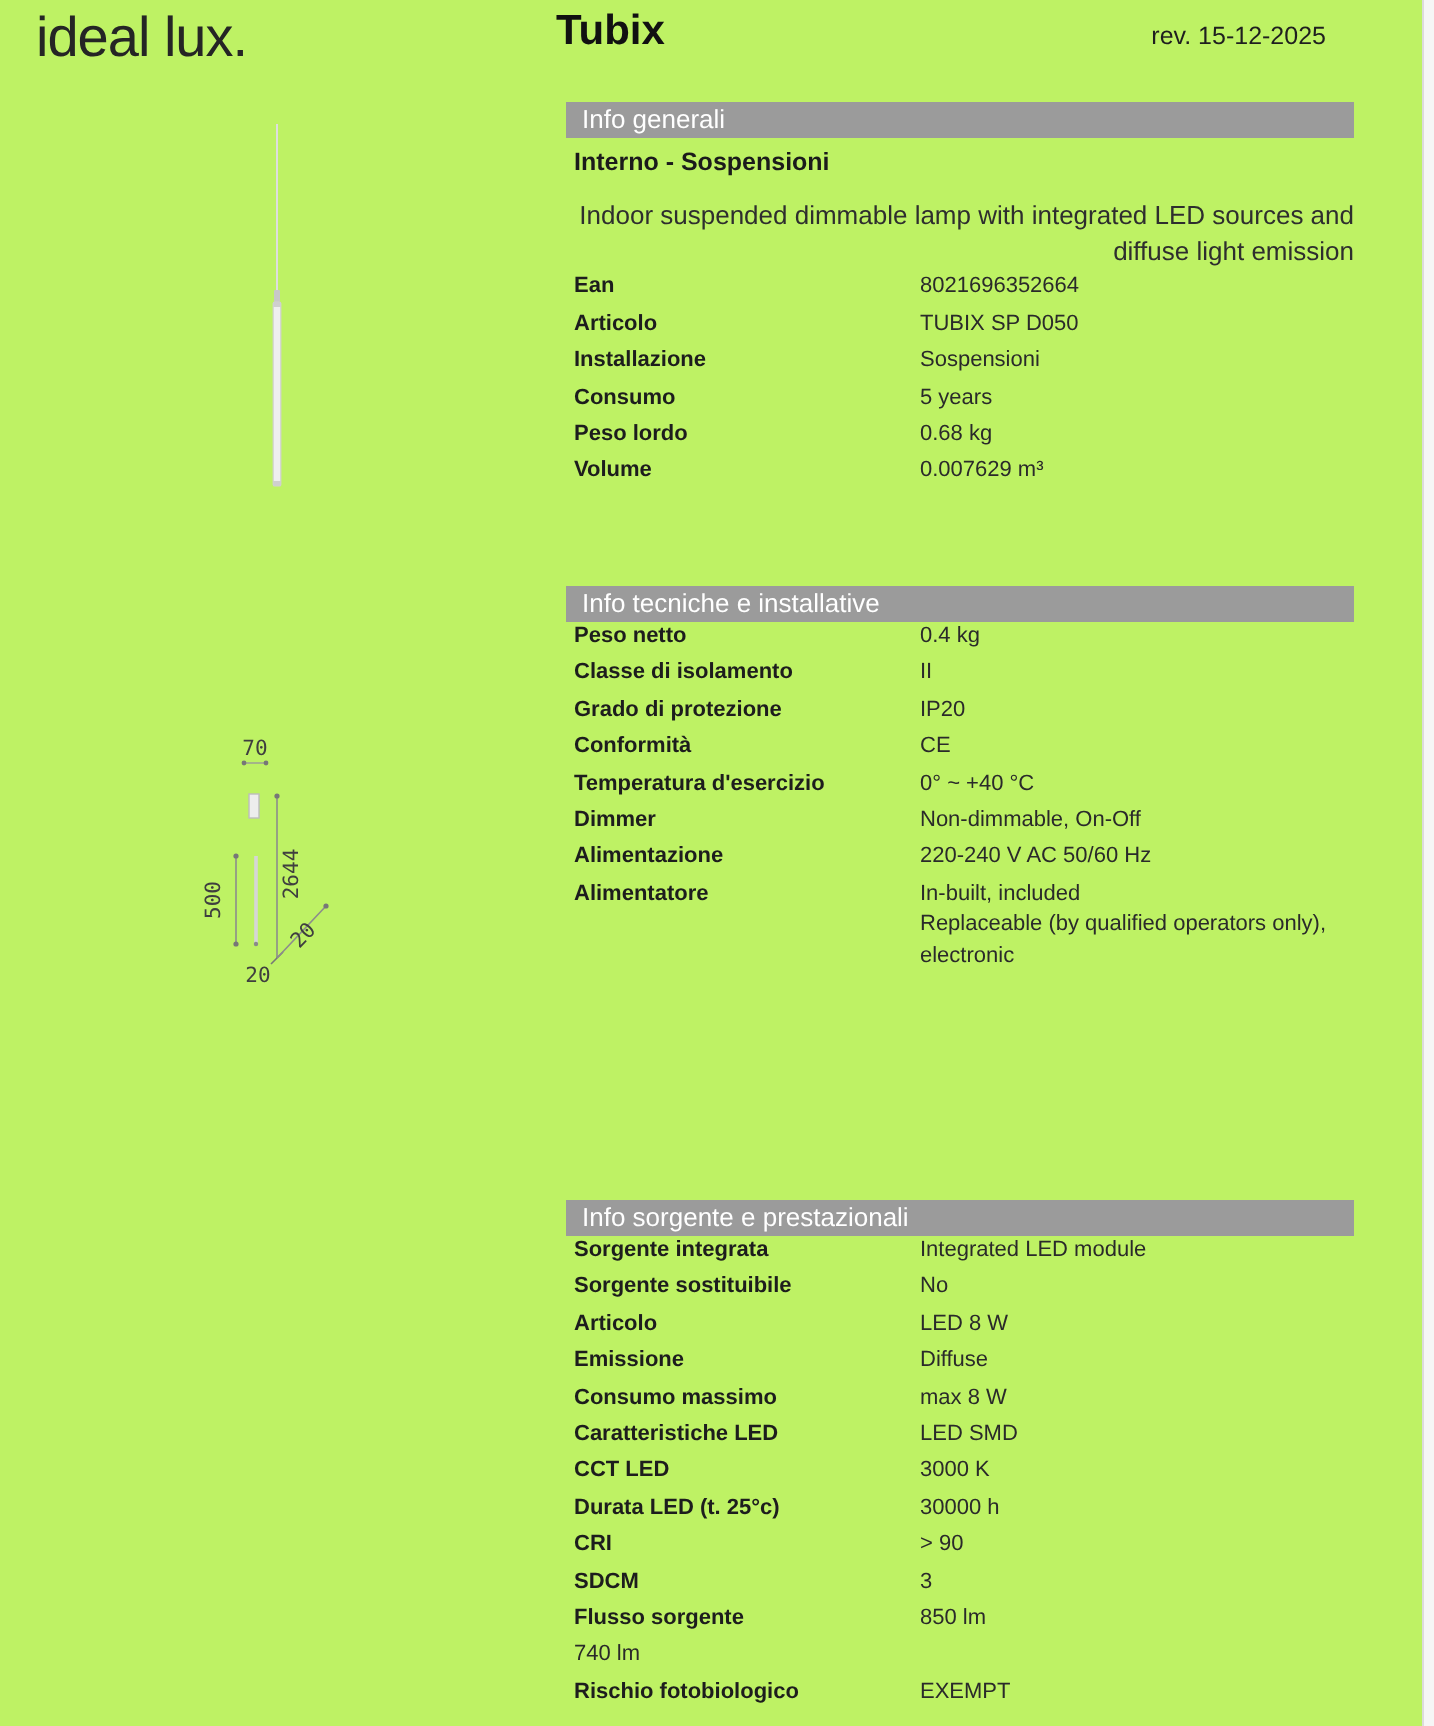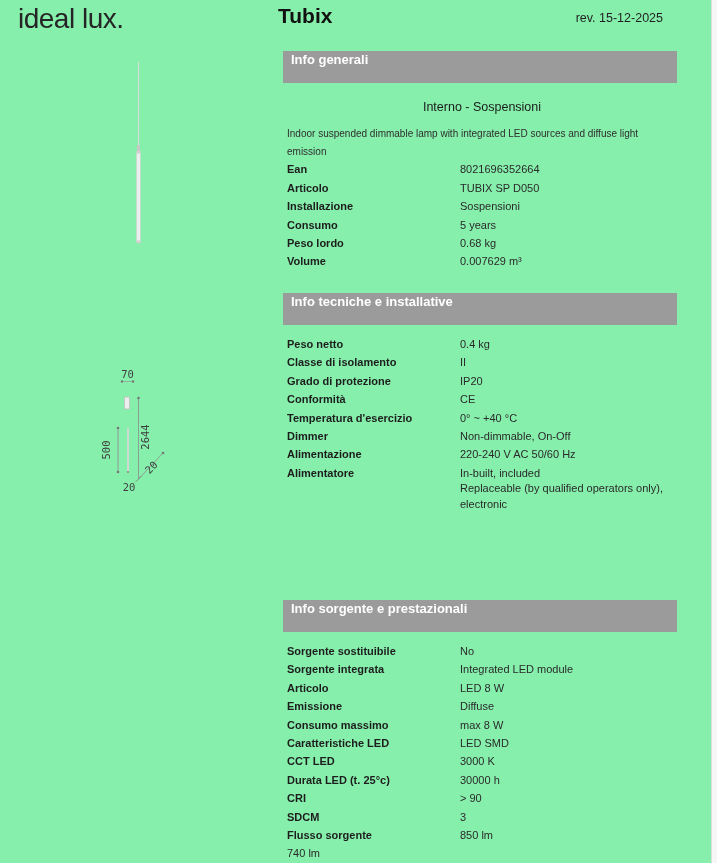--- a/index.html
+++ b/index.html
@@ -1,20 +1,20 @@
 <!DOCTYPE html>
 <html><head>
 <meta charset="utf-8">
 <style>
   * { margin:0; padding:0; box-sizing:border-box; }
   html,body { background:#ffffff; }
   .page {
     position:relative;
     width:717px; height:863px;
-    background:#86efac;
+    background:#bef264;
     font-family:"Liberation Sans", sans-serif;
     color:#222222;
     overflow:hidden;
   }
   
   .edge-line { position:absolute; left:711px; top:0; width:1px; height:863px; background:#dcdcdc; }
   .edge-outside { position:absolute; left:712px; top:0; width:5px; height:863px; background:#f6f6f6; }
 
   
   .logo {
@@ -29,35 +29,36 @@
     position:absolute; right:54px; top:11px;
     font-size:12.5px; color:#1f1f1f;
   }
 
   
   .section { position:absolute; left:283px; width:394px; }
   .sec-1 { top:51px; }
   .sec-2 { top:293px; }
   .sec-3 { top:600px; }
   .bar {
-    height:32px; line-height:18px;
+    height:18px; line-height:18px;
     background:#9b9b9b; color:#ffffff;
-    font-size:13px; font-weight:700;
+    font-size:13px; font-weight:400;
     padding-left:8px;
   }
   .subtitle {
-    margin-top:16px; padding-left:4px;
-    font-size:12.5px; font-weight:400; line-height:16px; color:#1b1b1b;text-align:center;
+    margin-top:4px; padding-left:4px;
+    font-size:12.5px; font-weight:700; line-height:16px; color:#1b1b1b;
   }
   .description {
     margin-top:10px; padding-left:4px;
-    font-size:10px; line-height:18.2px; color:#2e2e2e;
+    font-size:13px; line-height:18.2px; color:#2e2e2e;
     width:394px;
-  }
-  .rows { margin-top:12px; }
+    text-align:right;
+  }
+  .rows { }
   .sec-1 .rows { margin-top:1px; }
   .row {
     display:flex; align-items:flex-start;
     padding-left:4px; margin-bottom:3px;
     font-size:11px; line-height:15.4px;
   }
   .row .lbl { flex:0 0 173px; font-weight:700; color:#1d1d1d; }
   .row .val { flex:1; color:#2a2a2a; white-space:pre-line; }
 
   
@@ -182,26 +183,26 @@
 Replaceable (by qualified operators only),
 electronic</span>
         </div>
       </div>
   </div>
 
   <div class="section sec-3">
     <div class="bar" style="background: rgb(155, 155, 155);">Info sorgente e prestazionali</div>
     <div class="rows">
         <div class="row">
+          <span class="lbl">Sorgente integrata</span>
+          <span class="val">Integrated LED module</span>
+        </div>
+        <div class="row">
           <span class="lbl">Sorgente sostituibile</span>
           <span class="val">No</span>
-        </div>
-        <div class="row">
-          <span class="lbl">Sorgente integrata</span>
-          <span class="val">Integrated LED module</span>
         </div>
         <div class="row">
           <span class="lbl">Articolo</span>
           <span class="val">LED 8 W</span>
         </div>
         <div class="row">
           <span class="lbl">Emissione</span>
           <span class="val">Diffuse</span>
         </div>
         <div class="row">

